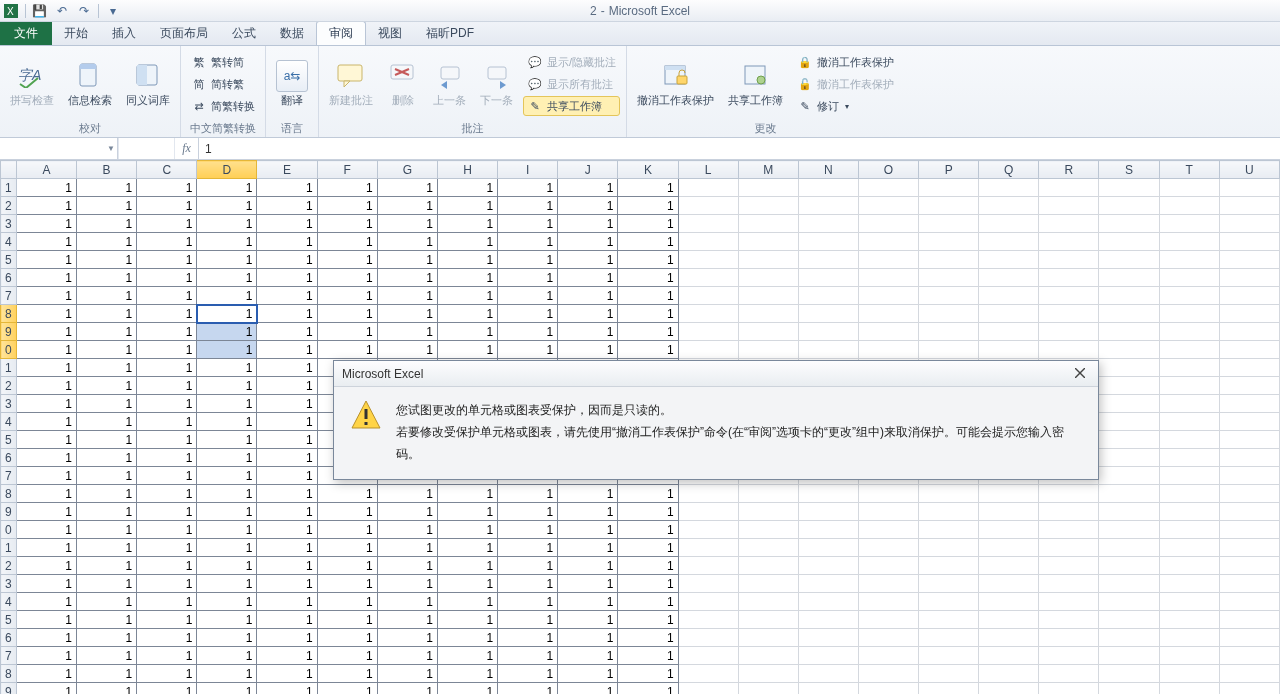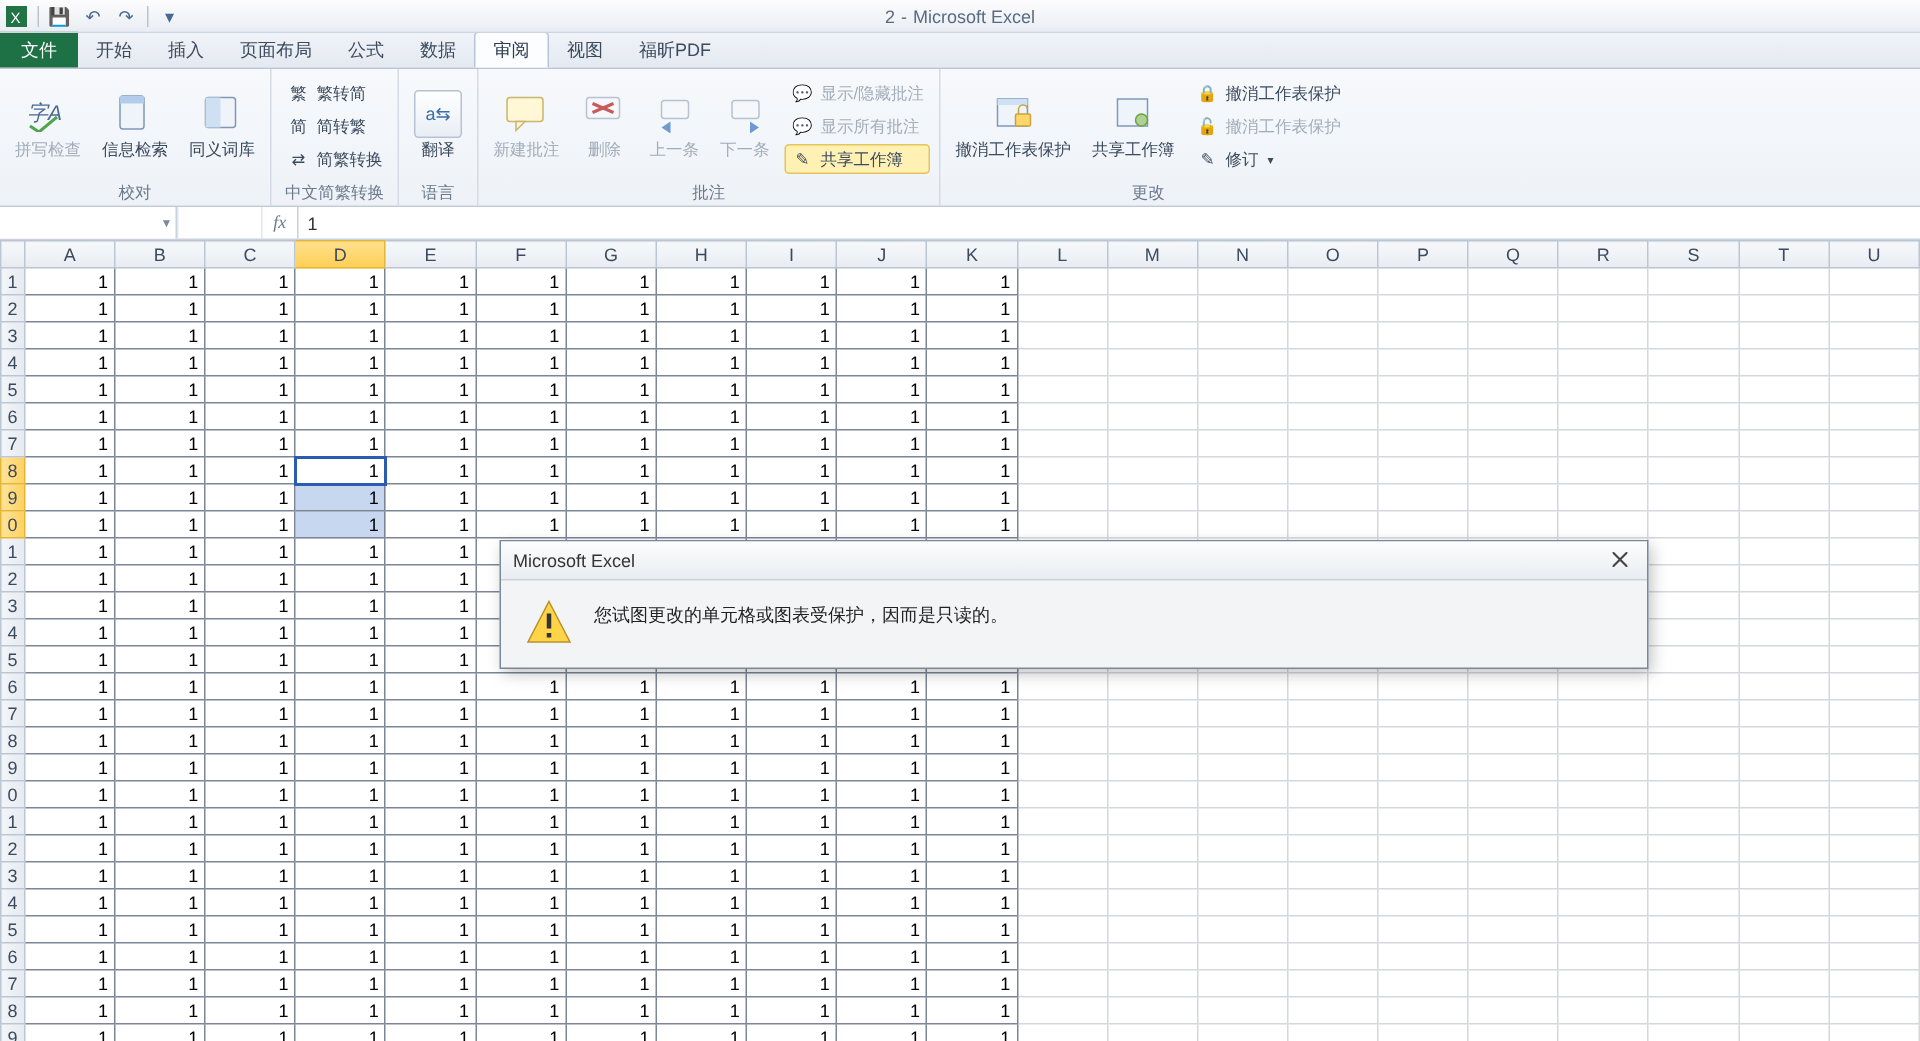--- a/index.html
+++ b/index.html
@@ -1047,15 +1047,16 @@
   <div class="dialog-body">
     <div class="dialog-icon">
       <svg width="32" height="32">
           <polygon points="16,2 30,29 2,29" fill="#ffd447" stroke="#b8912b" stroke-width="1"></polygon>
           <rect x="14.5" y="10" width="3" height="10" fill="#333"></rect>
           <rect x="14.5" y="23" width="3" height="3" fill="#333"></rect>
         </svg>
     </div>
     <div class="dialog-text">
       <div>您试图更改的单元格或图表受保护，因而是只读的。</div>
+      <div>若要修改受保护单元格或图表，请先使用“撤消工作表保护”命令(在“审阅”选项卡的“更改”组中)来取消保护。可能会提示您输入密码。</div>
     </div>
   </div>
 </div>
 
 </body></html>

